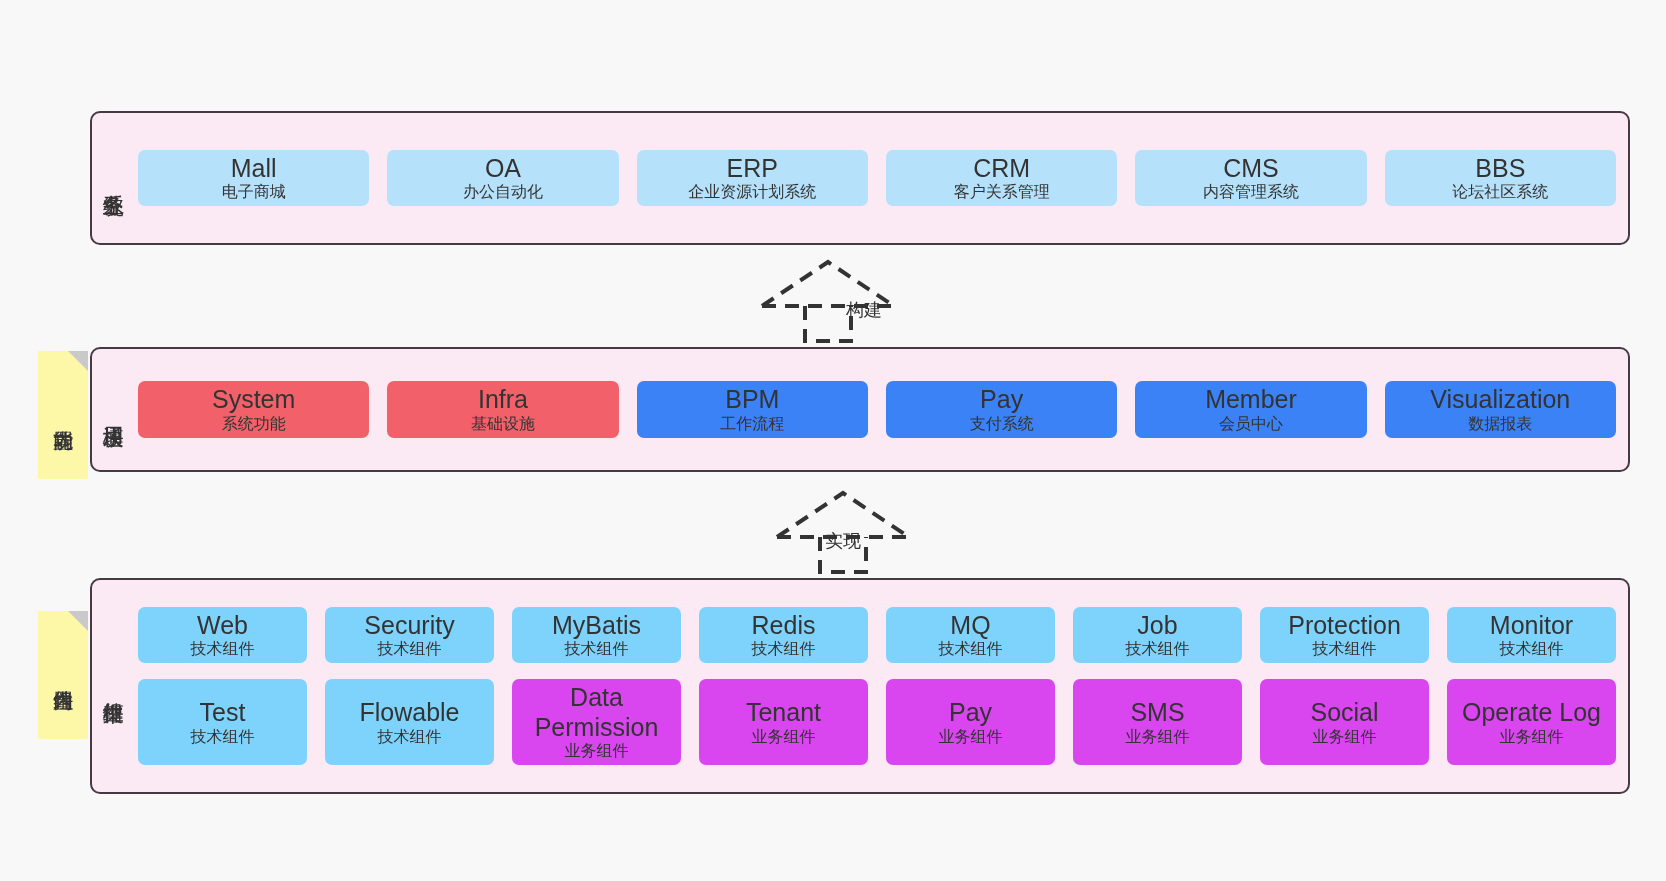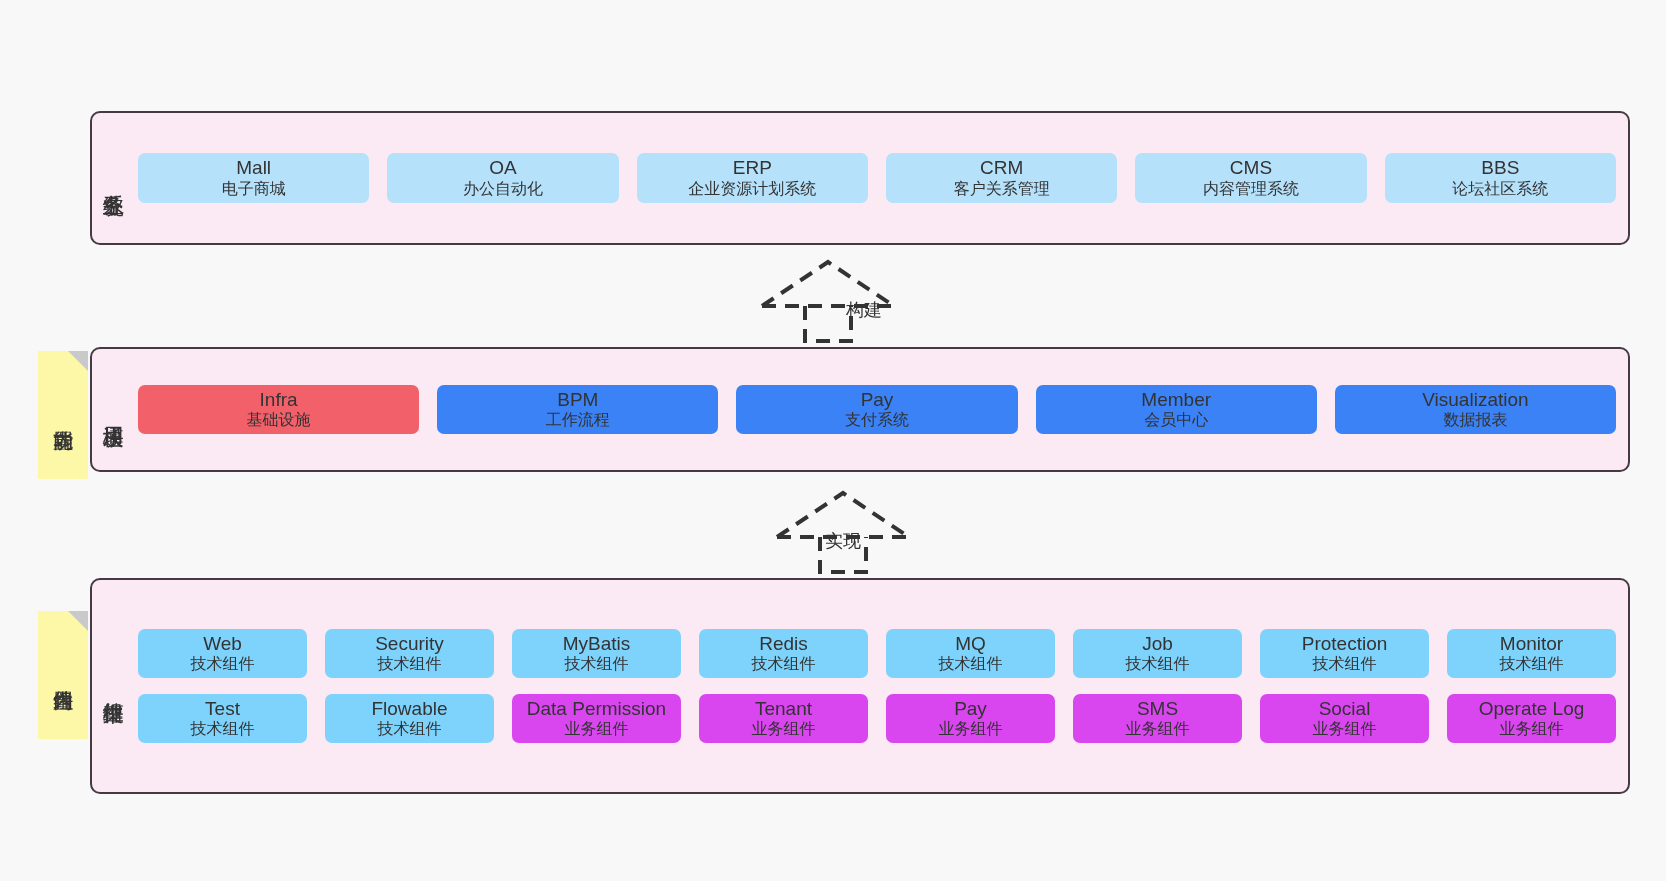--- a/index.html
+++ b/index.html
@@ -75,21 +75,21 @@
     border-radius: 7px;
     display: flex;
     flex-direction: column;
     align-items: center;
     justify-content: center;
     text-align: center;
     line-height: 1.18;
     padding: 4px 6px;
   }
   .card .en {
-    font-size: 19px;
+    font-size: 25px;
     white-space: nowrap;
   }
   .card .cn {
     font-size: 16px;
     white-space: nowrap;
   }
   .card.wrap .en { white-space: normal; }
 
   .card.blue   { background: #b5e1fb; }
   .card.red    { background: #f2616a; }
@@ -188,20 +188,24 @@
   <div class="note" style="left:38px; top:351px; height:128px;">
     <span class="fold"></span>
     <span>内置功能</span>
   </div>
 
   <div class="layer" id="layer-1" style="left:90px; top:347px; width:1540px; height:125px;">
     <div class="layer-caption">通用模块</div>
     <div class="layer-body">
       <div class="row">
         <div class="card red">
+          <span class="en">System</span>
+          <span class="cn">系统功能</span>
+        </div>
+        <div class="card red">
           <span class="en">Infra</span>
           <span class="cn">基础设施</span>
         </div>
         <div class="card pink">
           <span class="en">BPM</span>
           <span class="cn">工作流程</span>
         </div>
         <div class="card pink">
           <span class="en">Pay</span>
           <span class="cn">支付系统</span>

